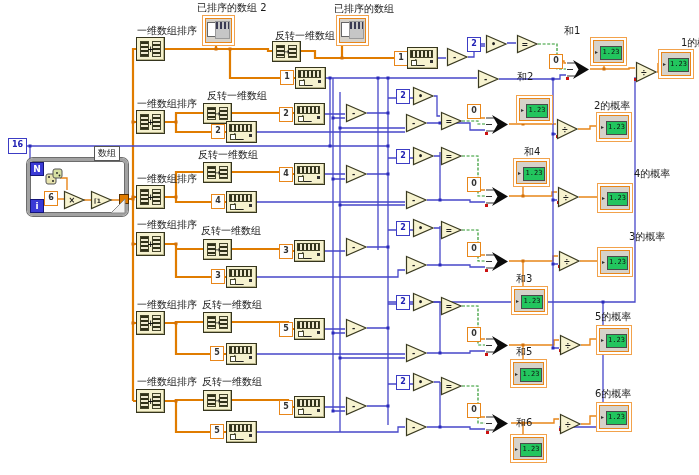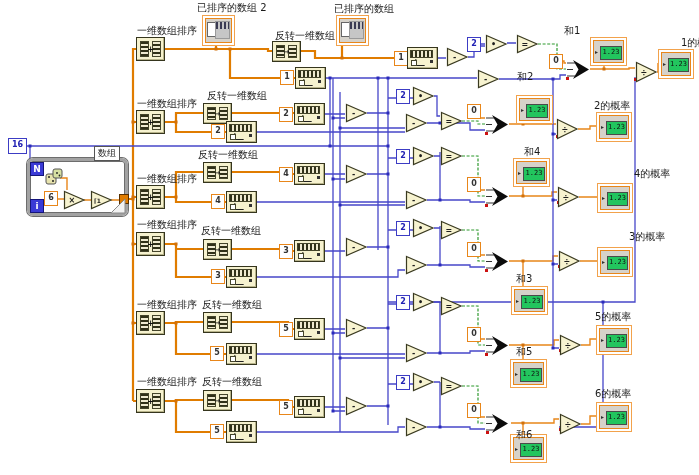--- a/index.html
+++ b/index.html
@@ -527,21 +527,21 @@
       <div class="inr"></div>
       <span class="tr">▸</span>
       <span class="val">1.23</span>
     </div>
 <div class="lbl" style="left:516px;top:347px;">和5</div>
 <div class="nind" style="left:510px;top:359px;">
       <div class="inr"></div>
       <span class="tr">▸</span>
       <span class="val">1.23</span>
     </div>
-<div class="lbl" style="left:516px;top:430px;">和6</div>
+<div class="lbl" style="left:516px;top:418px;">和6</div>
 <div class="nind" style="left:510px;top:434px;">
       <div class="inr"></div>
       <span class="tr">▸</span>
       <span class="val">1.23</span>
     </div>
 
 <svg class="tri" style="left:635px;top:61px;" width="23" height="22">
       <polygon points="1.5,1.5 21,11 1.5,20.5"></polygon>
       <text x="5.5" y="14.5">÷</text>
     </svg>

